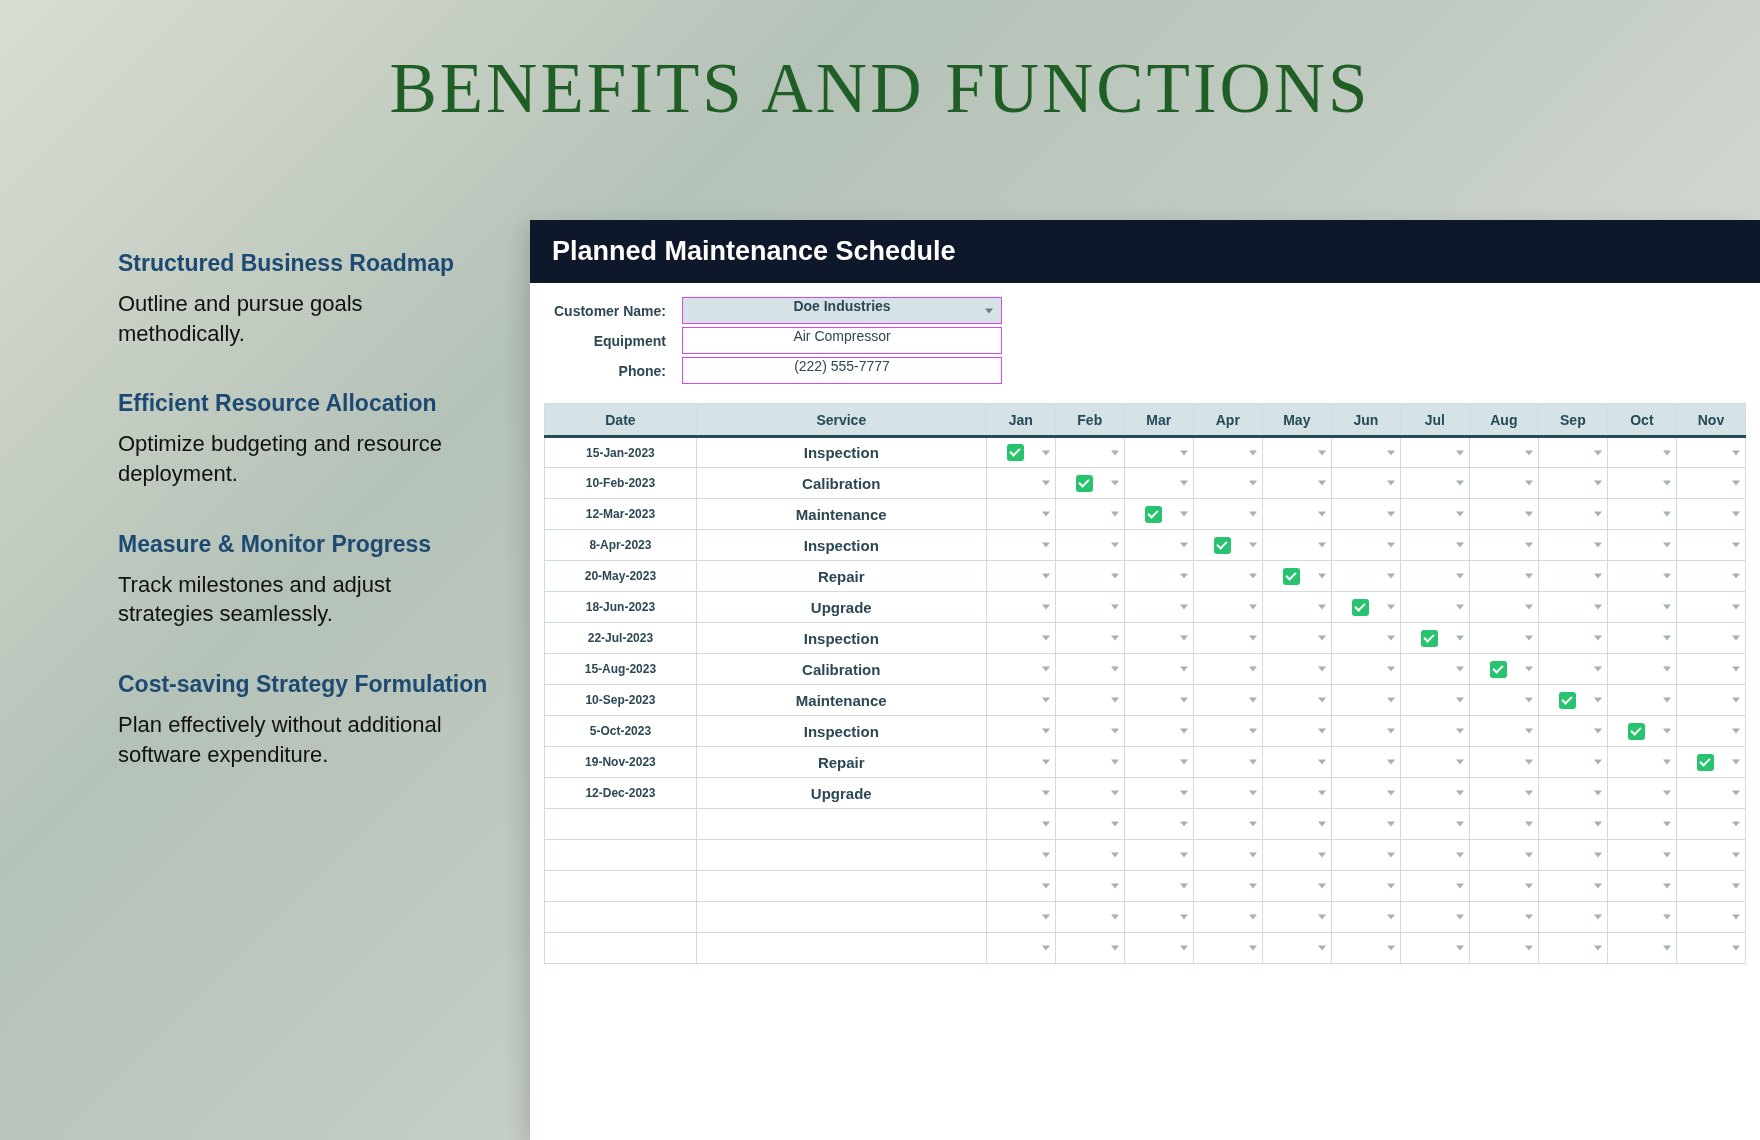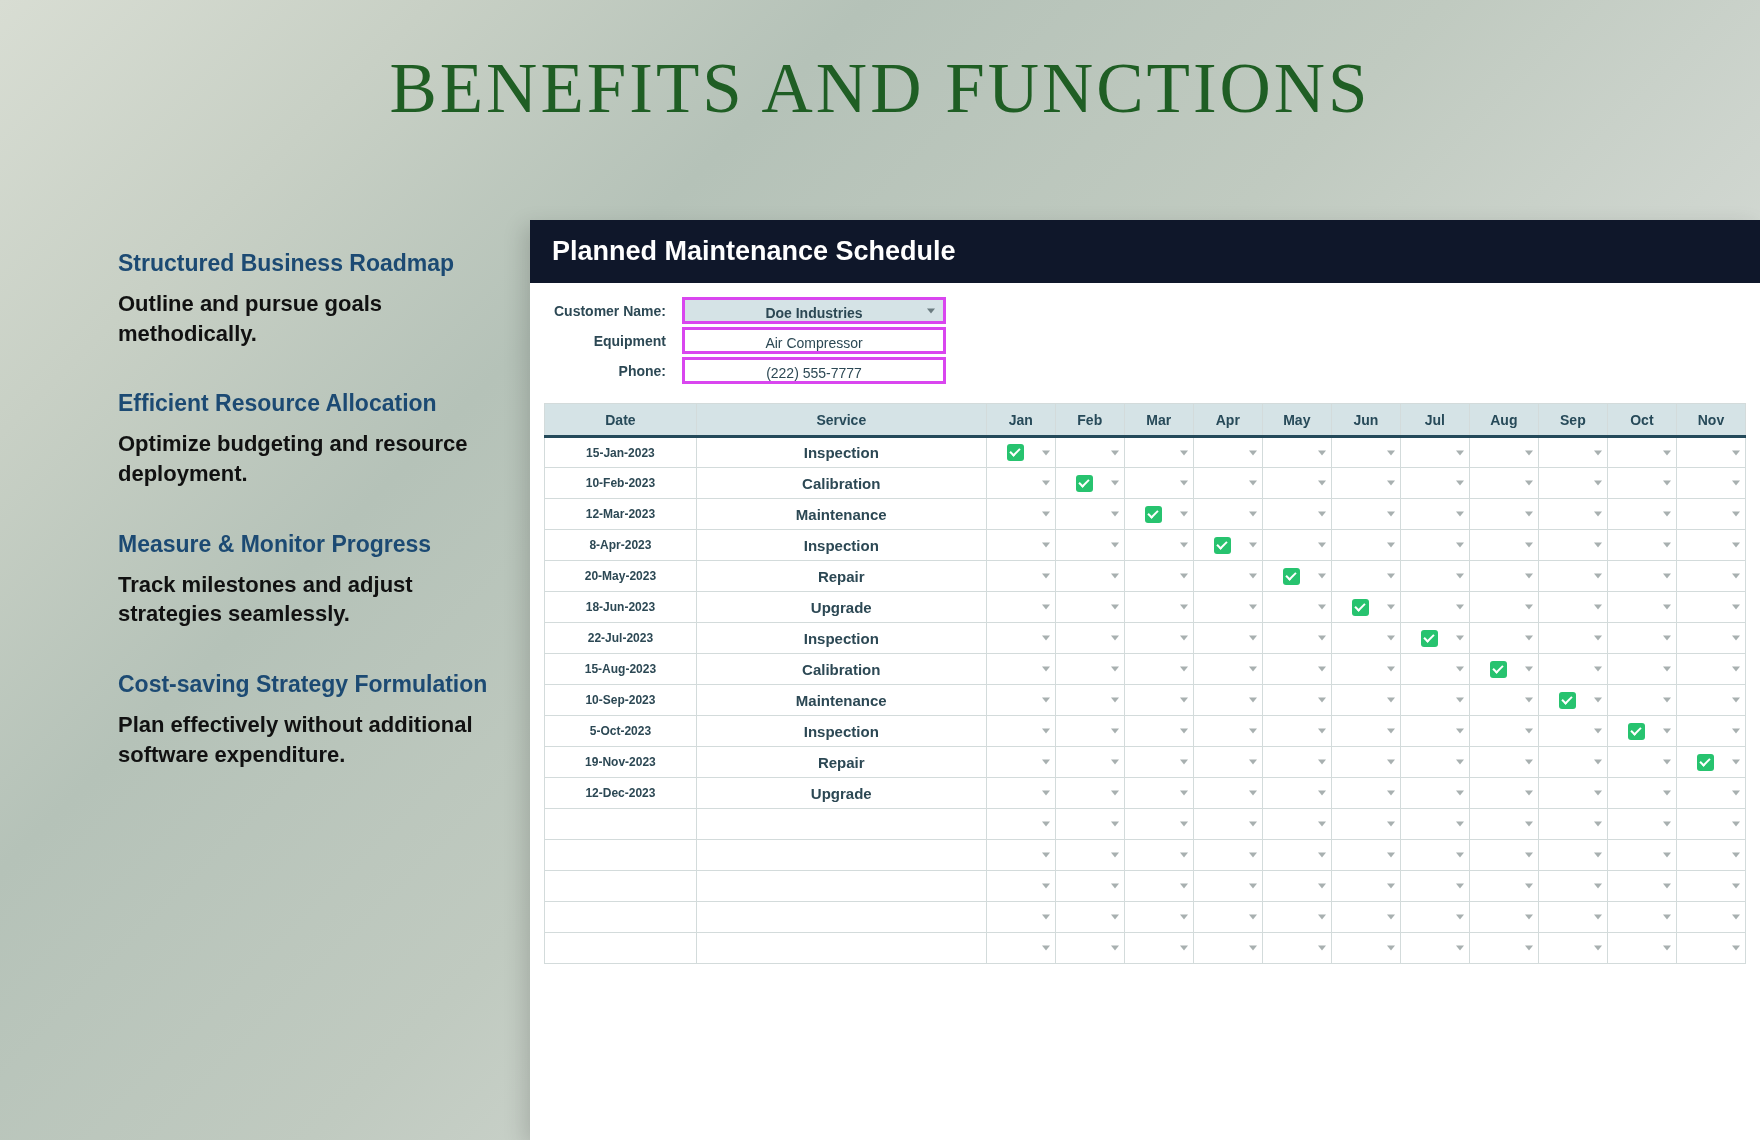--- a/index.html
+++ b/index.html
@@ -15,43 +15,43 @@
   letter-spacing: 3px;
   color: #1f5e24;
   font-weight: 400;
   padding-top: 48px;
   text-transform: uppercase;
 }
 .content { position: absolute; top: 250px; left: 0; right: 0; bottom: 0; }
 .left-col { position: absolute; left: 118px; top: 0; width: 370px; }
 .benefit { margin-bottom: 42px; }
 .benefit-title { color: #1c4a73; font-size: 23px; font-weight: bold; margin-bottom: 12px; }
-.benefit-desc { color: #111; font-size: 22px; line-height: 1.35; font-weight: bold; }
+.benefit-desc { color: #111; font-size: 22px; line-height: 1.35; }
 .sheet-wrap {
   position: absolute;
   left: 530px; top: -30px;
   width: 1230px; height: 920px;
   background: #fff;
   box-shadow: -6px 6px 20px rgba(0,0,0,0.15);
   overflow: hidden;
 }
 .sheet-header {
   background: #0f172a;
   color: #fff;
   font-size: 27px;
   font-weight: bold;
   padding: 16px 22px;
 }
 .info-block { padding: 14px 22px 8px 22px; }
 .info-row { display: flex; align-items: center; margin-bottom: 3px; }
 .info-label { width: 130px; text-align: right; font-size: 14px; font-weight: bold; color: #2c4854; padding-right: 16px; }
 .info-field {
-  width: 264px; height: 27px;
-  border: 3px solid #d946ef;
-  display: flex; align-items: flex-end; justify-content: center;
+  width: 320px; height: 27px;
+  border: 1px solid #d946ef;
+  display: flex; align-items: flex-start; justify-content: center;
   font-size: 14px; color: #2c4854;
   position: relative;
 }
 .info-field.dd { background: #d5e3e6; font-weight: bold; }
 .info-field.dd::after {
   content: ""; position: absolute; right: 8px; top: 50%;
   border-left: 4px solid transparent; border-right: 4px solid transparent;
   border-top: 5px solid #6b7c80; transform: translateY(-50%);
 }
 .grid { padding: 8px 14px 0 14px; }

